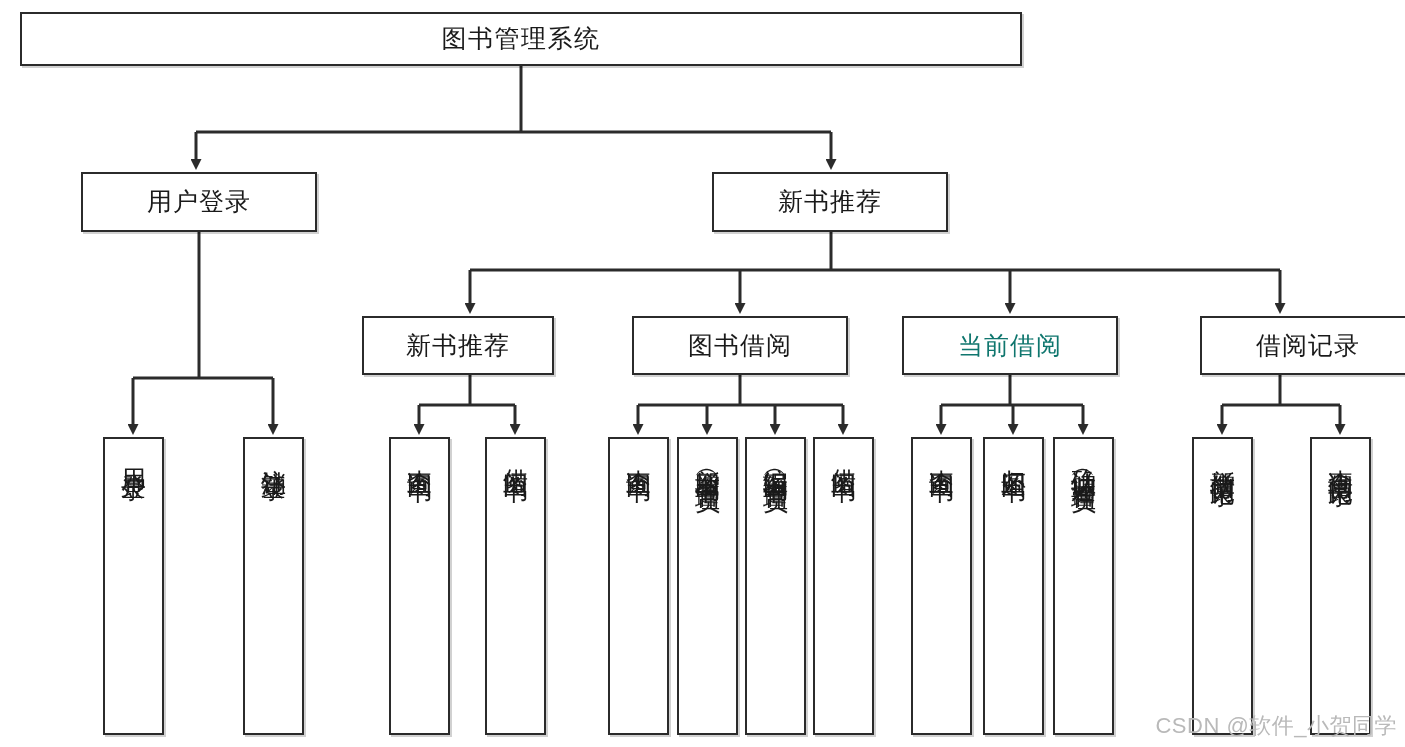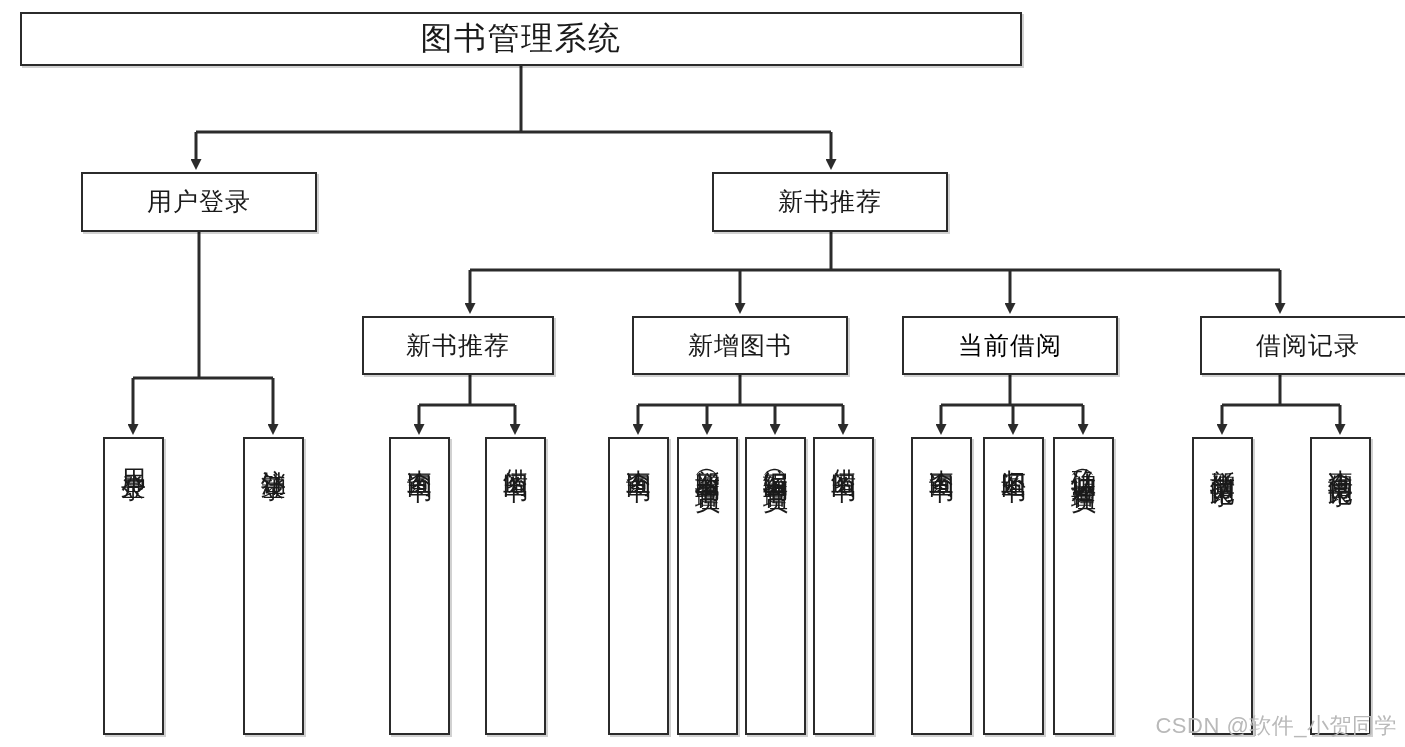--- a/index.html
+++ b/index.html
@@ -42,21 +42,21 @@
     text-align: center;
     line-height: 1.18;
     white-space: nowrap;
   }
   
   .node.horiz .label {
     font-size: 25px;
     letter-spacing: 1px;
   }
   .node.root .label {
-    font-size: 32px;
+    font-size: 25px;
     letter-spacing: 1.5px;
     text-align: right;
   }
   
   .node.vert {
     padding: 10px 0;
     align-items: flex-start;
     justify-content: center;
   }
   .node.vert .label {
@@ -142,23 +142,23 @@
     <span class="label">用户登录</span>
   </div>
   <div class="node horiz" style="left: 712px; top: 172px; width: 236px; height: 60px; background: rgb(255, 255, 255); border-color: rgb(43, 43, 43); color: rgb(26, 26, 26);">
     <span class="label">新书推荐</span>
   </div>
 
   <div class="node horiz" style="left: 362px; top: 316px; width: 192px; height: 59px; background: rgb(255, 255, 255); border-color: rgb(43, 43, 43); color: rgb(26, 26, 26);">
     <span class="label">新书推荐</span>
   </div>
   <div class="node horiz" style="left: 632px; top: 316px; width: 216px; height: 59px; background: rgb(255, 255, 255); border-color: rgb(43, 43, 43); color: rgb(26, 26, 26);">
-    <span class="label">新增图书</span>
-  </div>
-  <div class="node horiz" style="left: 902px; top: 316px; width: 216px; height: 59px; background: rgb(255, 255, 255); border-color: rgb(43, 43, 43); color: #000000;">
+    <span class="label">图书借阅</span>
+  </div>
+  <div class="node horiz" style="left: 902px; top: 316px; width: 216px; height: 59px; background: rgb(255, 255, 255); border-color: rgb(43, 43, 43); color: #0f766e;">
     <span class="label">当前借阅</span>
   </div>
   <div class="node horiz" style="left: 1200px; top: 316px; width: 216px; height: 59px; background: rgb(255, 255, 255); border-color: rgb(43, 43, 43); color: rgb(26, 26, 26);">
     <span class="label">借阅记录</span>
   </div>
 
   <div class="node vert" style="left: 103px; top: 437px; width: 61px; height: 298px; background: rgb(255, 255, 255); border-color: rgb(43, 43, 43); color: rgb(26, 26, 26);">
     <span class="label">用户登录</span>
   </div>
   <div class="node vert" style="left: 243px; top: 437px; width: 61px; height: 298px; background: rgb(255, 255, 255); border-color: rgb(43, 43, 43); color: rgb(26, 26, 26);">

